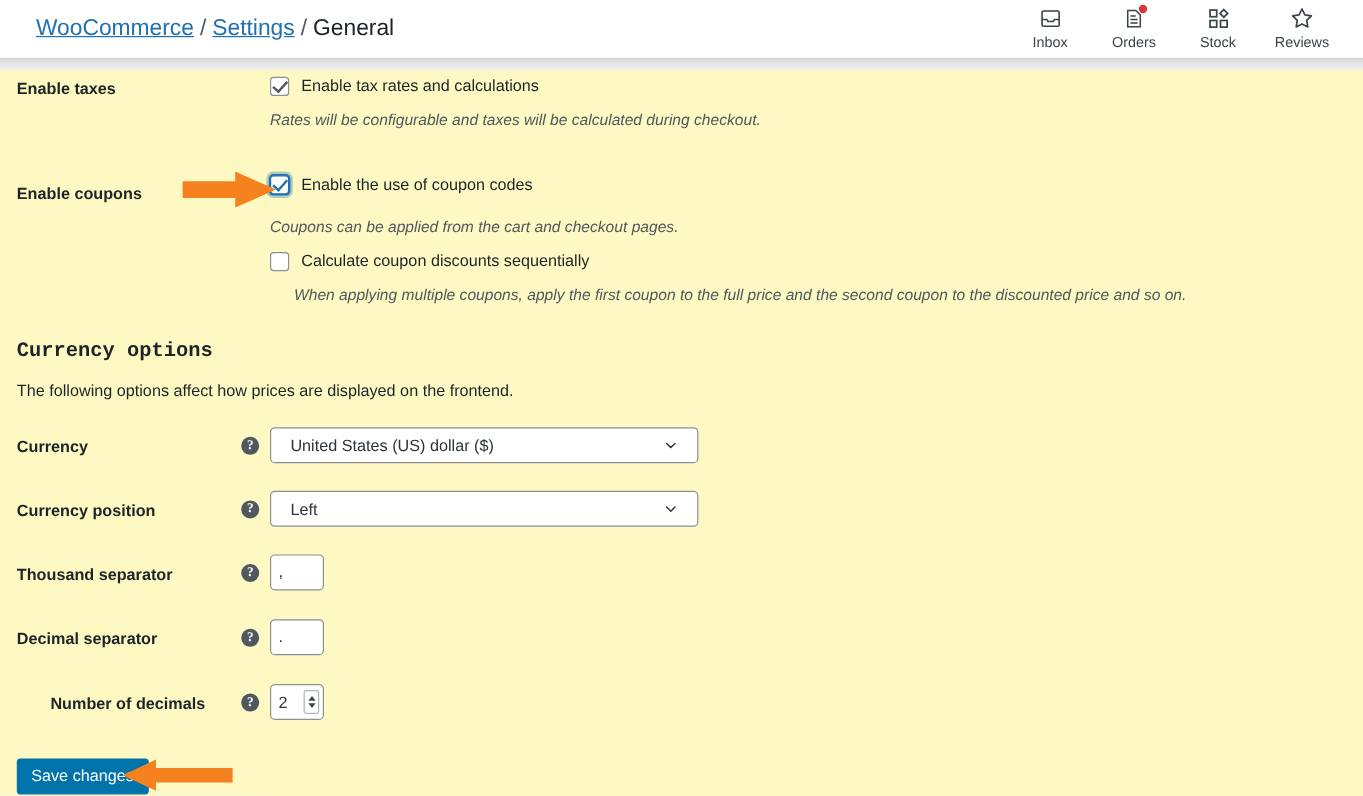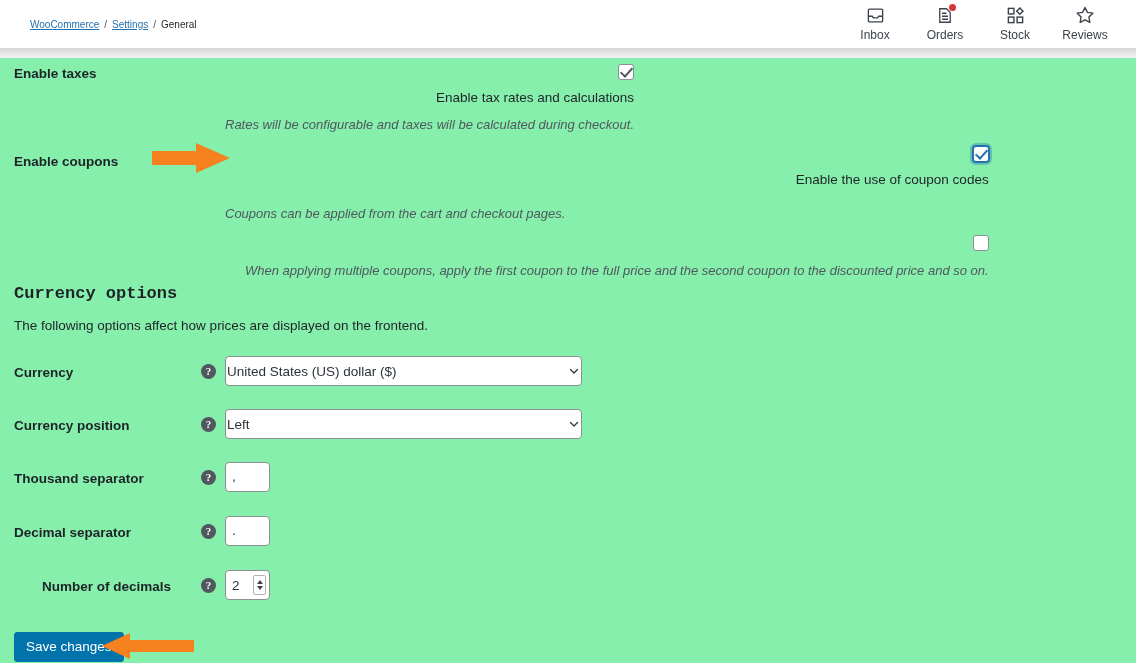--- a/index.html
+++ b/index.html
@@ -20,21 +20,21 @@
     z-index: 5;
   }
   .header-shadow {
     position: absolute; top: 48px; left: 0;
     width: 1136px; height: 10px;
     background: linear-gradient(to bottom, #d6d6d8 0%, #e4e4e5 45%, #f0f0f1 100%);
     z-index: 4;
   }
   .breadcrumb {
     margin-left: 30px;
-    font-size: 10px;
+    font-size: 19px;
     color: #1d2327;
     display: flex; gap: 5px;
     white-space: nowrap;
   }
   .breadcrumb a {
     color: #2271b1;
     text-decoration: underline;
   }
   .breadcrumb .sep { color: #50575e; }
   .breadcrumb .current { color: #1d2327; }
@@ -72,21 +72,21 @@
     border-radius: 50%;
     background: #d63638;
   }
 
   
   .content {
     position: absolute;
     top: 58px; left: 0;
     width: 1136px;
     height: 605px;
-    background: #86efac;
+    background: #fef9c3;
   }
 
   .row {
     position: absolute;
     left: 0; width: 1136px;
   }
   .row-label {
     position: absolute;
     left: 14px;
     font-size: 13.5px;
@@ -120,23 +120,22 @@
     transform: rotate(42deg);
   }
   .cb.focused {
     border: 1px solid #2271b1;
     box-shadow: 0 0 0 1px #2271b1, 0 0 0 3px rgba(34,113,177,0.35);
   }
   .cb.focused.checked::after {
     border-color: #2271b1;
   }
   .cb-line {
-    display: flex; align-items: flex-end;
+    display: flex; align-items: flex-start;
     gap: 10px;
-    flex-direction: column;
   }
   .cb-text {
     font-size: 13.5px;
     color: #1d2327;
     white-space: nowrap;
   }
   .desc {
     font-size: 13px;
     font-style: italic;
     color: #50575e;
@@ -176,21 +175,21 @@
   }
 
   
   .sel {
     position: absolute;
     height: 30px;
     background: #fff;
     border: 1px solid #8c8f94;
     border-radius: 4px;
     display: flex; align-items: center;
-    padding: 0 1px;
+    padding: 0 16px;
     font-size: 13.5px;
     color: #2c3338;
     cursor: pointer;
   }
   .sel .chev {
     margin-left: auto;
     width: 12px; height: 12px;
     display: block;
   }
 
@@ -342,20 +341,21 @@
     <div class="row-label" style="top:8px;">Enable coupons</div>
     <div class="field-area" style="top:0px;">
       <div class="cb-line">
         <span class="cb checked focused"></span>
         <span class="cb-text">Enable the use of coupon codes</span>
       </div>
       <div class="desc" style="margin-top:19px;">Coupons can be applied from the cart and checkout pages.</div>
 
       <div class="cb-line" style="margin-top:14px;">
         <span class="cb"></span>
+        <span class="cb-text">Calculate coupon discounts sequentially</span>
       </div>
       <div class="desc" style="margin-top:12px;margin-left:20px;">When applying multiple coupons, apply the first coupon to the full price and the second coupon to the discounted price and so on.</div>
     </div>
   </div>
 
   <div class="section-title" style="top:226px;">Currency options</div>
   <div class="section-sub" style="top:260px;">The following options affect how prices are displayed on the frontend.</div>
 
   <div class="row" style="top:306px;">
     <div class="row-label" style="top:1px;">Currency</div>

